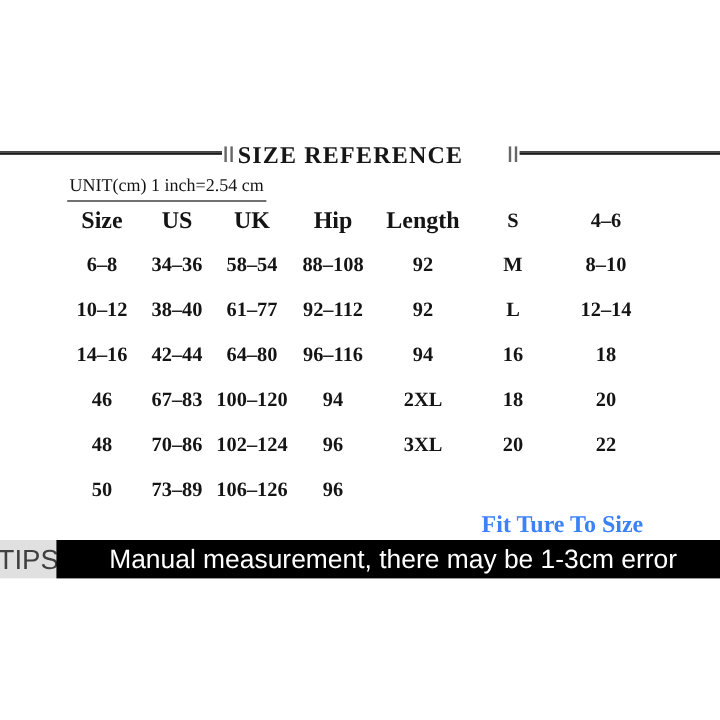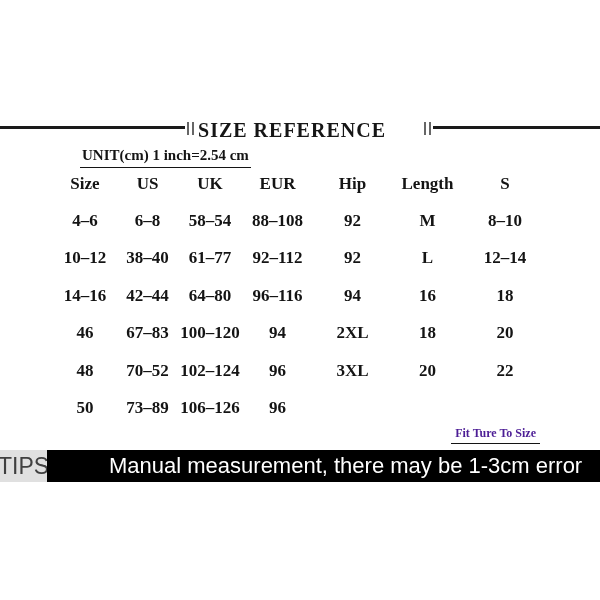--- a/index.html
+++ b/index.html
@@ -48,24 +48,24 @@
     font-size: 20px;
     font-weight: bold;
     letter-spacing: 1px;
     color: #161616;
     white-space: nowrap;
     font-family: Liberation Serif, serif;
   }
 
   .unit-note {
     position: absolute;
-    left: 80px;
+    left: 56px;
     top: 147px;
     font-size: 15px;
-    font-weight: bold;
+    font-weight: normal;
     color: #141414;
     border-bottom: 1.5px solid #141414;
     padding: 0 2px 3px 2px;
     white-space: nowrap;
   }
 
   .size-table {
     position: absolute;
     left: 50px;
     top: 166px;
@@ -75,30 +75,30 @@
     grid-template-rows: 36px repeat(6, 37.5px);
   }
   .size-table .cell {
     display: flex;
     align-items: center;
     justify-content: center;
     font-weight: bold;
     color: #141414;
     white-space: nowrap;
   }
-  .size-table .th { font-size: 17px; }
+  .size-table .th { font-size: 20px; }
   .size-table .td { font-size: 17px; }
 
   .fit-note {
     position: absolute;
     right: 60px;
     top: 426px;
-    font-size: 12px;
+    font-size: 20px;
     font-weight: bold;
-    color: #4c1d95;
+    color: #3b82f6;
     border-bottom: 1.5px solid #141414;
     padding: 0 4px 2px 4px;
     white-space: nowrap;
   }
 
   .tips-row {
     position: absolute;
     left: 0;
     top: 450px;
     width: 600px;
@@ -116,21 +116,21 @@
     justify-content: center;
     font-size: 23px;
   }
   .tips-bar {
     flex: 1;
     height: 100%;
     background: #000000;
     color: #ffffff;
     display: flex;
     align-items: center;
-    padding-left: 62px;
+    padding-left: 44px;
     font-size: 22px;
     white-space: nowrap;
   }
 </style>
 </head>
 <body>
 
 <div class="canvas">
 
   <div class="rule rule-left"></div>
@@ -142,27 +142,27 @@
   <div class="tick tick-r1"></div>
   <div class="tick tick-r2"></div>
   <div class="rule rule-right"></div>
 
   <div class="unit-note">UNIT(cm) 1 inch=2.54 cm</div>
 
   <div class="size-table">
     <div class="cell th">Size</div>
     <div class="cell th">US</div>
     <div class="cell th">UK</div>
-    <div class="cell th">EUR</div>
     <div class="cell th">Hip</div>
     <div class="cell th">Length</div>
 
     <div class="cell td">S</div>
     <div class="cell td">4–6</div>
     <div class="cell td">6–8</div>
+    <div class="cell td">34–36</div>
     <div class="cell td">58–54</div>
     <div class="cell td">88–108</div>
     <div class="cell td">92</div>
 
     <div class="cell td">M</div>
     <div class="cell td">8–10</div>
     <div class="cell td">10–12</div>
     <div class="cell td">38–40</div>
     <div class="cell td">61–77</div>
     <div class="cell td">92–112</div>
@@ -180,21 +180,21 @@
     <div class="cell td">18</div>
     <div class="cell td">46</div>
     <div class="cell td">67–83</div>
     <div class="cell td">100–120</div>
     <div class="cell td">94</div>
 
     <div class="cell td">2XL</div>
     <div class="cell td">18</div>
     <div class="cell td">20</div>
     <div class="cell td">48</div>
-    <div class="cell td">70–52</div>
+    <div class="cell td">70–86</div>
     <div class="cell td">102–124</div>
     <div class="cell td">96</div>
 
     <div class="cell td">3XL</div>
     <div class="cell td">20</div>
     <div class="cell td">22</div>
     <div class="cell td">50</div>
     <div class="cell td">73–89</div>
     <div class="cell td">106–126</div>
     <div class="cell td">96</div>

